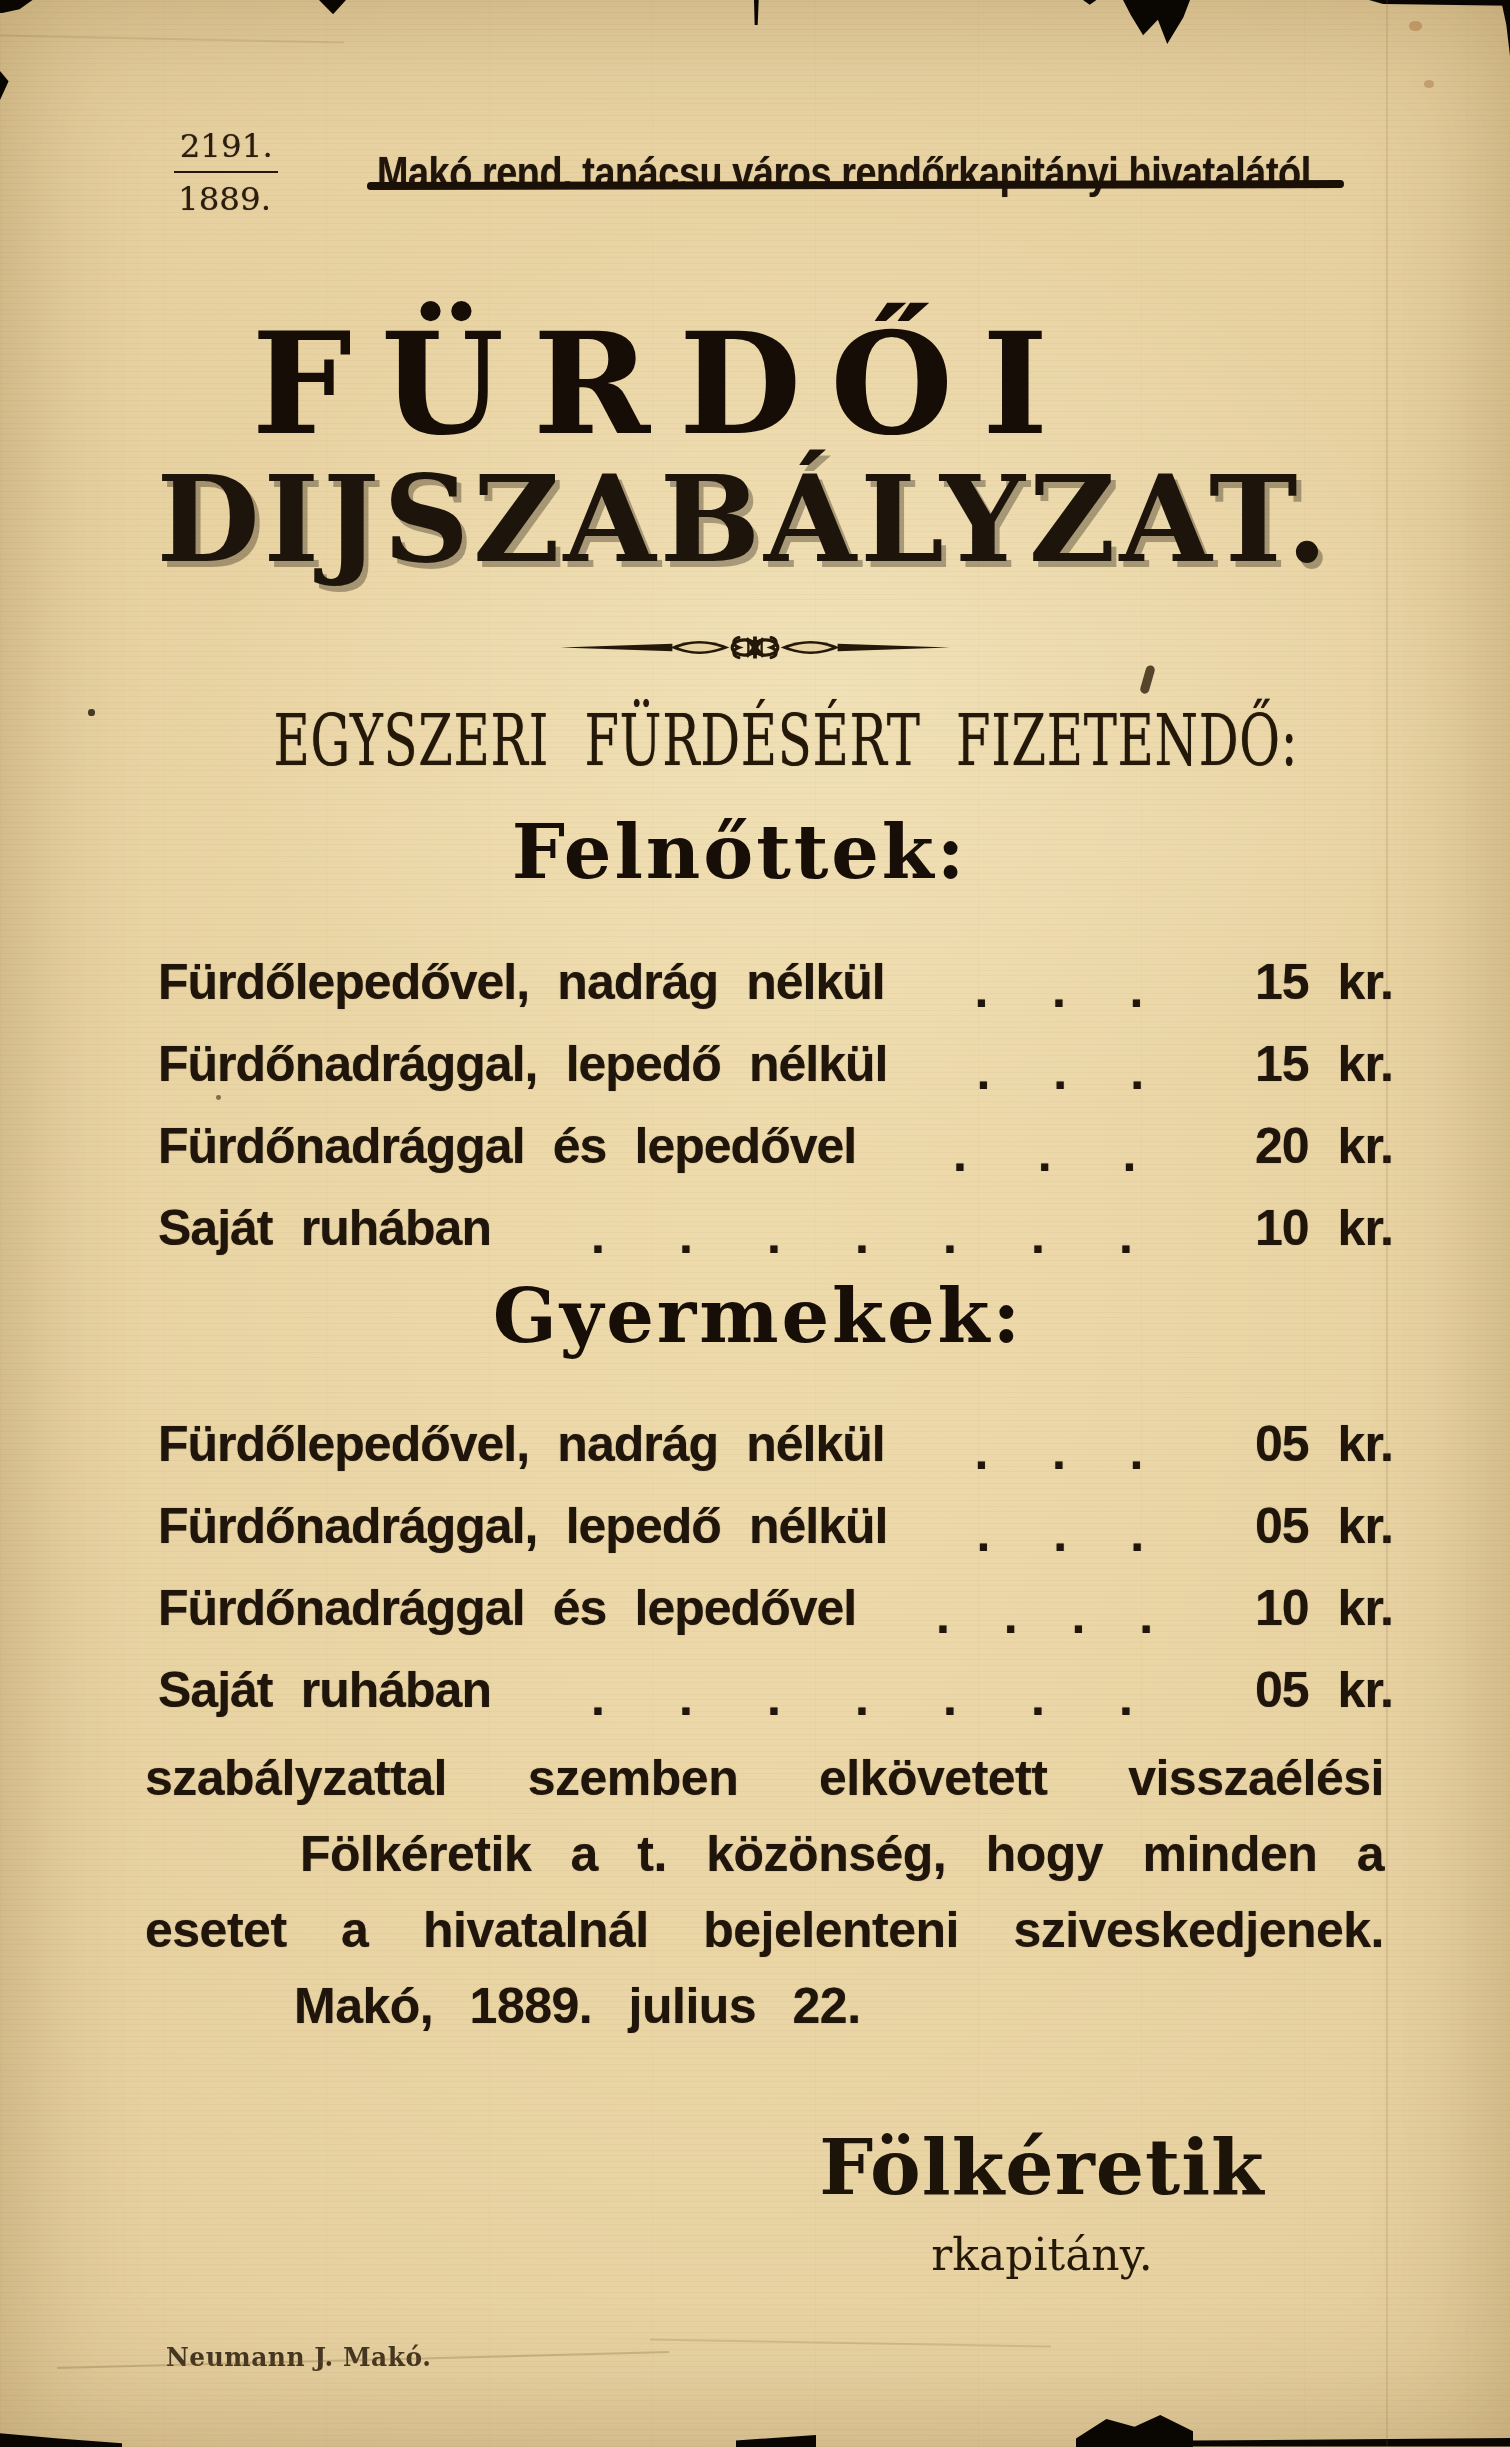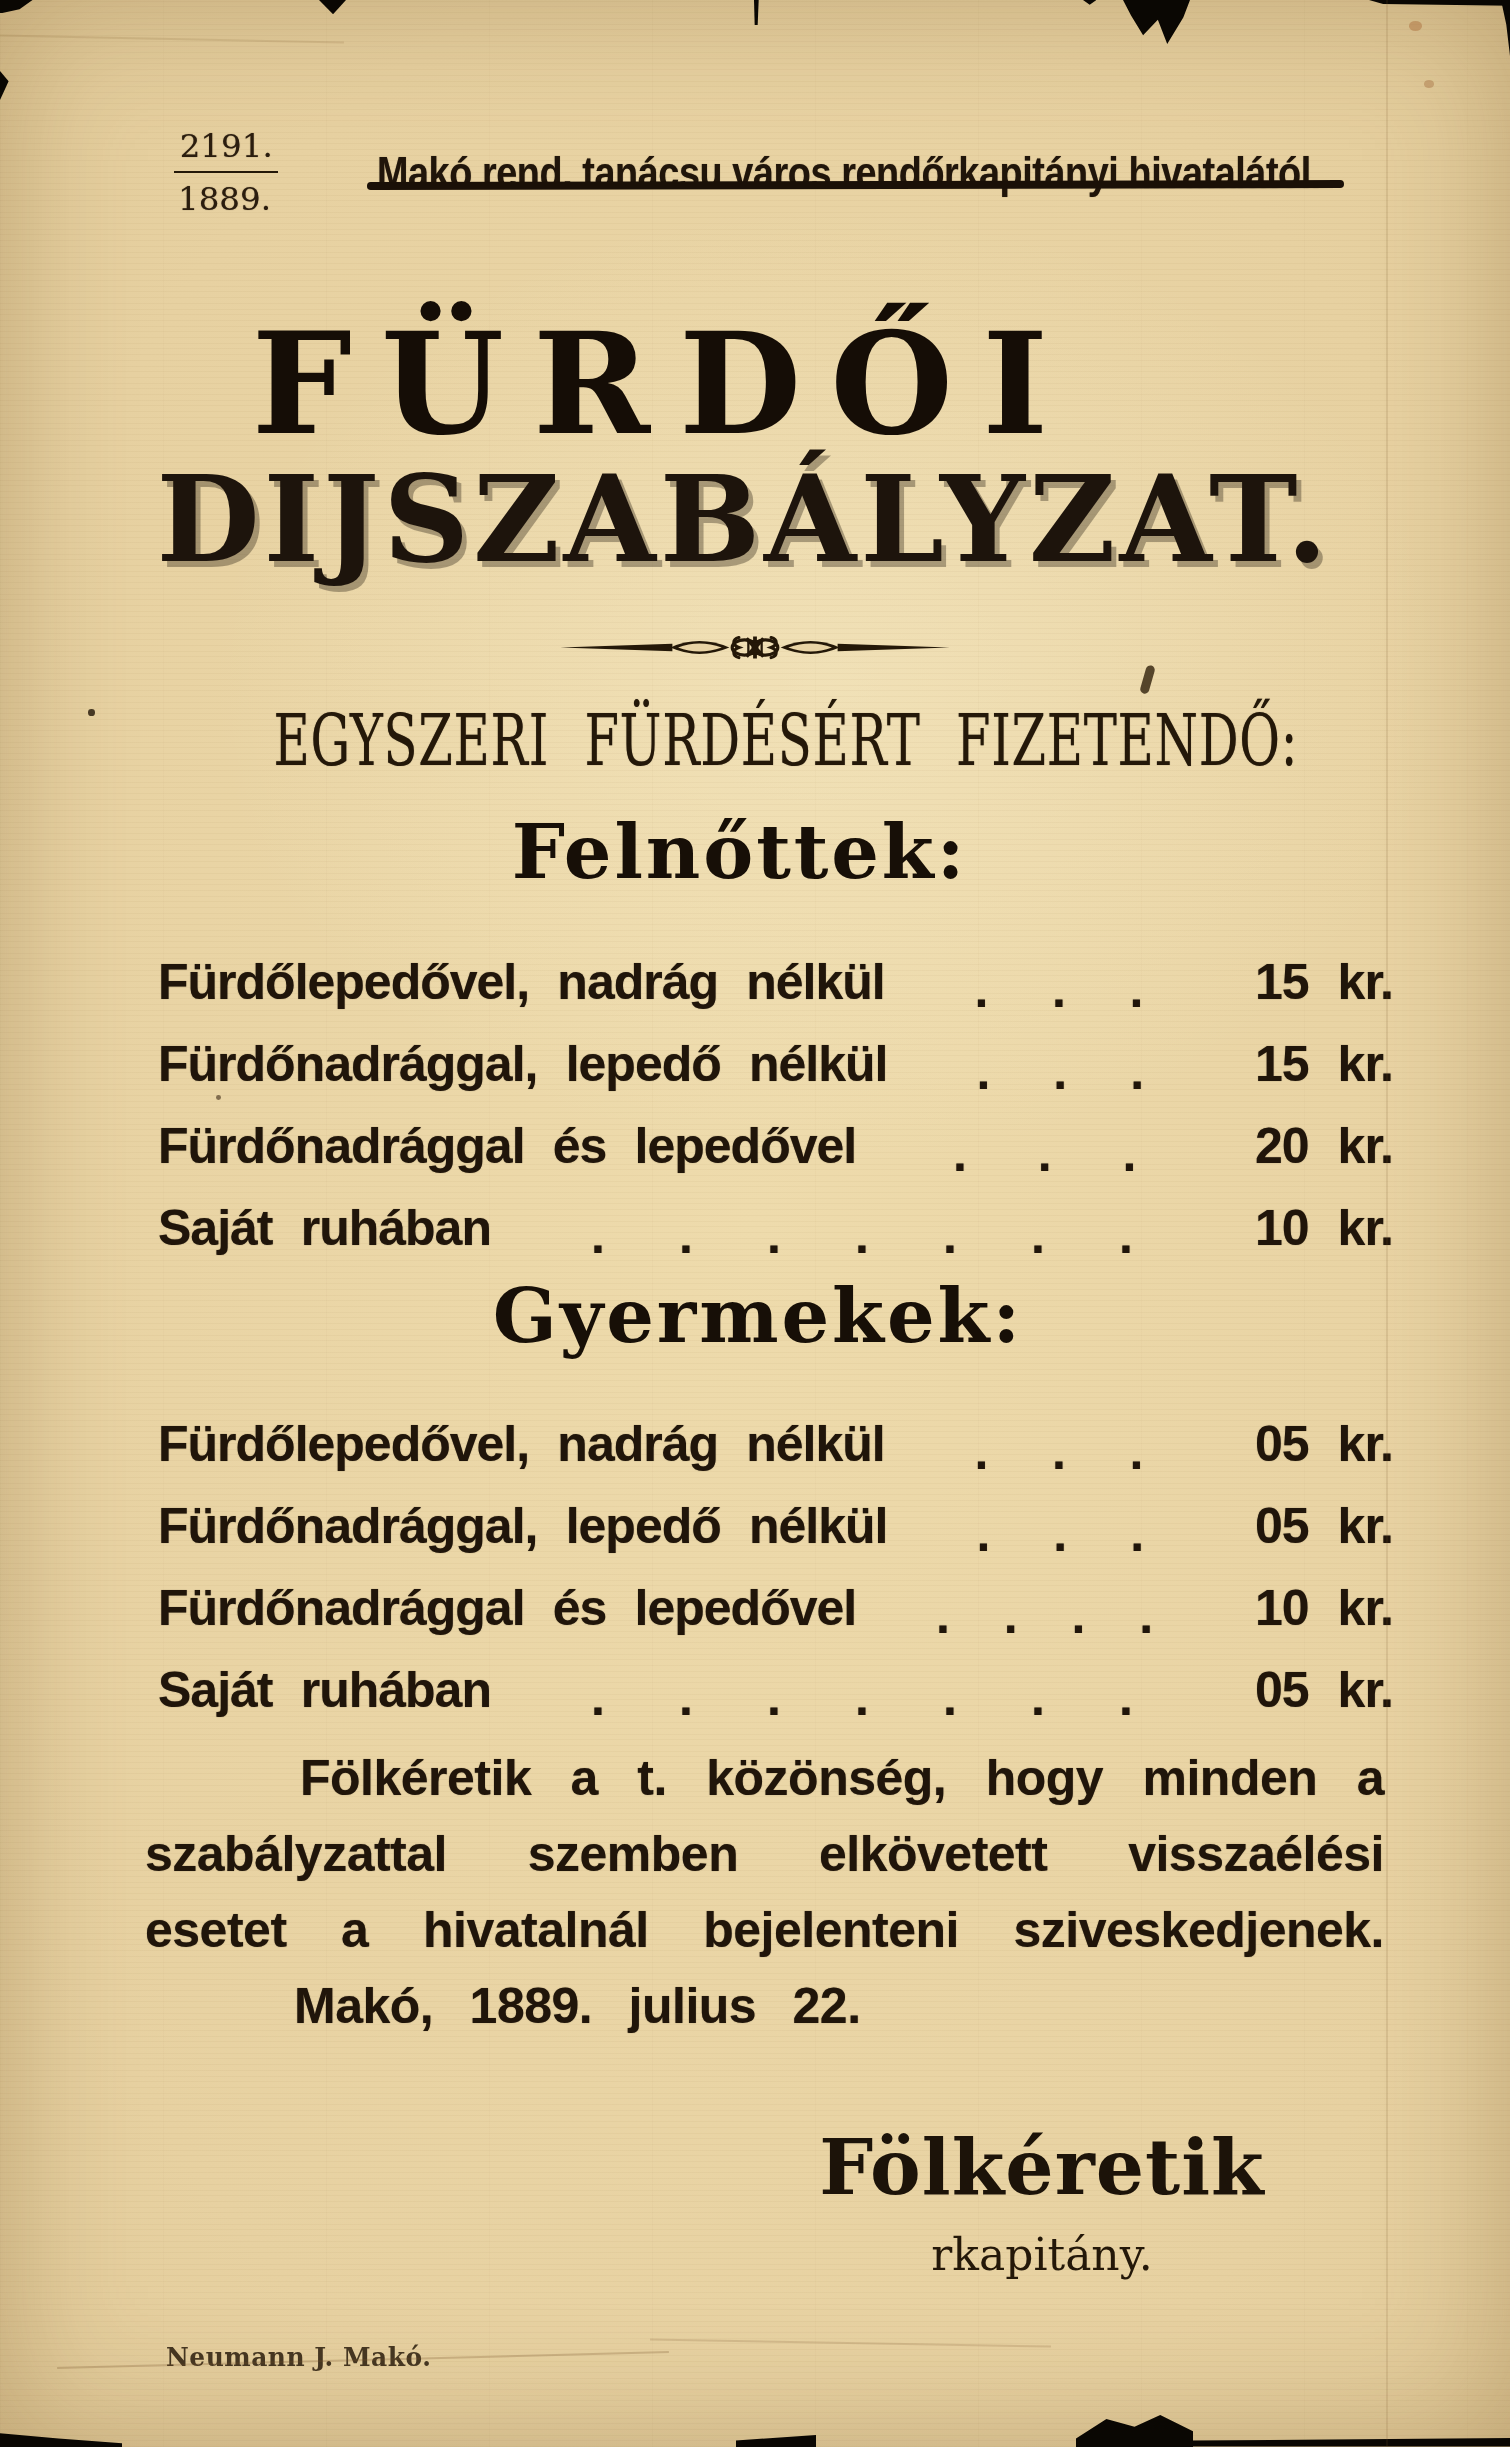--- a/index.html
+++ b/index.html
@@ -255,22 +255,22 @@
         <i>.</i>
       </span>
     <span class="row-price">
         <span class="val">05</span>
         <span class="unit">kr.</span>
       </span>
   </div>
 </div>
 
 <div class="abs notice ink">
+  <div class="notice-line">szabályzattal szemben elkövetett visszaélési</div>
   <div class="notice-line notice-indent">Fölkéretik a t. közönség, hogy minden a</div>
-  <div class="notice-line">szabályzattal szemben elkövetett visszaélési</div>
   <div class="notice-line">esetet a hivatalnál bejelenteni sziveskedjenek.</div>
   <div class="date-line">Makó, 1889. julius 22.</div>
 </div>
 
 <div class="abs signature">
   <div class="sig-name">Fölkéretik</div>
   <div class="sig-title">rkapitány.</div>
 </div>
 
 <div class="abs printer">Neumann J. Makó.</div>

